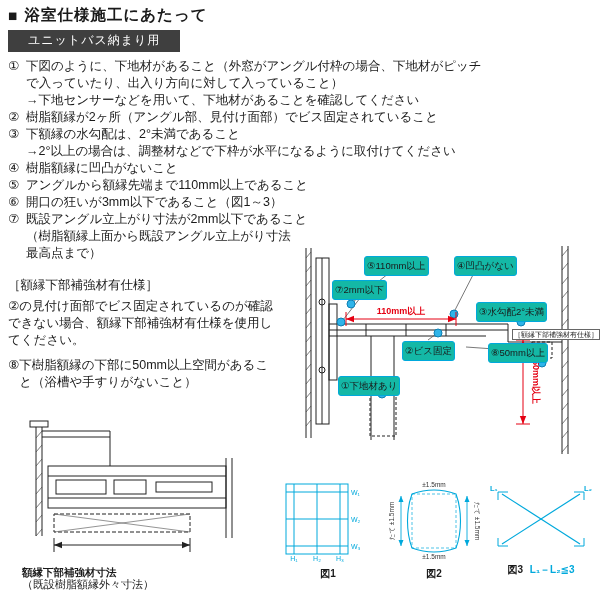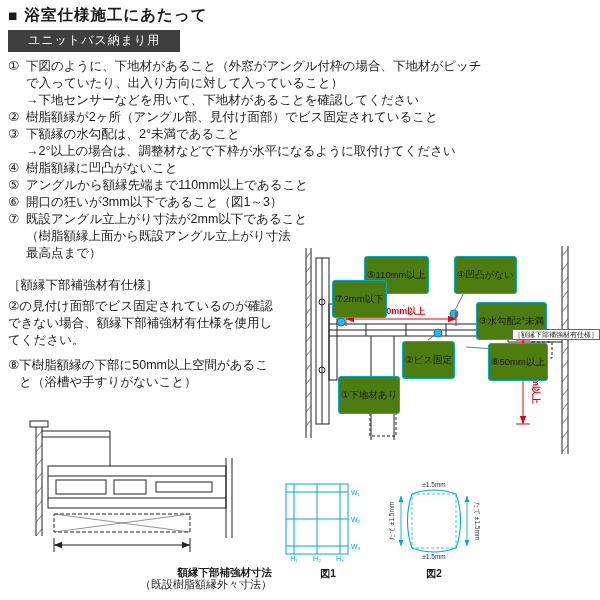--- a/index.html
+++ b/index.html
@@ -19,28 +19,28 @@
   .inst .txt{flex:1}
   .sub{margin-left:18px}
   .sub.narrow{max-width:270px}
   .note{position:absolute;left:8px;top:277px;width:272px;font-size:12.5px;line-height:17px}
   .note .body{margin-top:4px}
   .inst8{position:absolute;left:8px;top:357px;width:270px;font-size:12.5px;line-height:17px;display:flex}
 
   
   .main-diagram{position:absolute;left:276px;top:242px;width:320px;height:218px}
   .main-diagram svg{position:absolute;left:0;top:0}
-  .callout{position:absolute;background:#4d7c0f;border:1.6px solid #00a9dc;border-radius:3px;
-           font-size:9.5px;line-height:12px;padding:12px 2px;white-space:nowrap;z-index:3}
+  .callout{position:absolute;background:#14b8a6;border:1.6px solid #00a9dc;border-radius:3px;
+           font-size:9.5px;line-height:12px;padding:3px 2px;white-space:nowrap;z-index:3}
   .tag{position:absolute;background:#fff;border:1px solid #666;font-size:7px;line-height:9px;
        padding:0 1px;white-space:nowrap;z-index:3}
 
   
   .bl-diagram{position:absolute;left:22px;top:418px;width:250px;height:145px}
-  .bl-caption{position:absolute;left:22px;top:566px;width:250px;text-align:right;line-height:12px}
+  .bl-caption{position:absolute;left:22px;top:566px;width:250px;text-align:left;line-height:12px}
   .bl-caption .l1{font-size:10.5px;font-weight:700}
   .bl-caption .l2{font-size:11px}
 
   
   .figure{position:absolute;top:480px}
   .figure.f1{left:278px;width:100px}
   .figure.f2{left:388px;width:92px}
   .figure.f3{left:486px;width:110px}
   .fig-cap{text-align:center;font-size:10px;font-weight:700;margin-top:1px}
   .fig-cap .formula{color:#00a9dc;margin-left:4px}
@@ -263,14 +263,36 @@
         <text x="46" y="79" text-anchor="middle">±1.5mm</text>
         <text x="6" y="41" text-anchor="middle" transform="rotate(-90 6 41)">たて ±1.5mm</text>
         <text x="87" y="41" text-anchor="middle" transform="rotate(90 87 41)">たて ±1.5mm</text>
       </g>
     </svg>
     <div class="fig-cap">
       <span>図2</span>
     </div>
   </div>
 
+  <div class="figure f3">
+    <svg viewBox="0 0 110 78" width="110" height="78">
+      <g stroke="#00a9dc" stroke-width="1.2">
+        <line x1="16" y1="14" x2="94" y2="64"></line>
+        <line x1="94" y1="14" x2="16" y2="64"></line>
+      </g>
+      <g stroke="#00a9dc" stroke-width="1" fill="none">
+        <path d="M12 20 V12 H22"></path>
+        <path d="M88 12 H98 V20"></path>
+        <path d="M12 58 V66 H22"></path>
+        <path d="M88 66 H98 V58"></path>
+      </g>
+      <g fill="#00a9dc" font-size="7.5" font-weight="bold">
+        <text x="4" y="11">L₁</text>
+        <text x="106" y="11" text-anchor="end">L₂</text>
+      </g>
+    </svg>
+    <div class="fig-cap">
+      <span>図3</span>
+      <span class="formula">L₁－L₂≦3</span>
+    </div>
+  </div>
 
 </div>
 
 </body></html>

